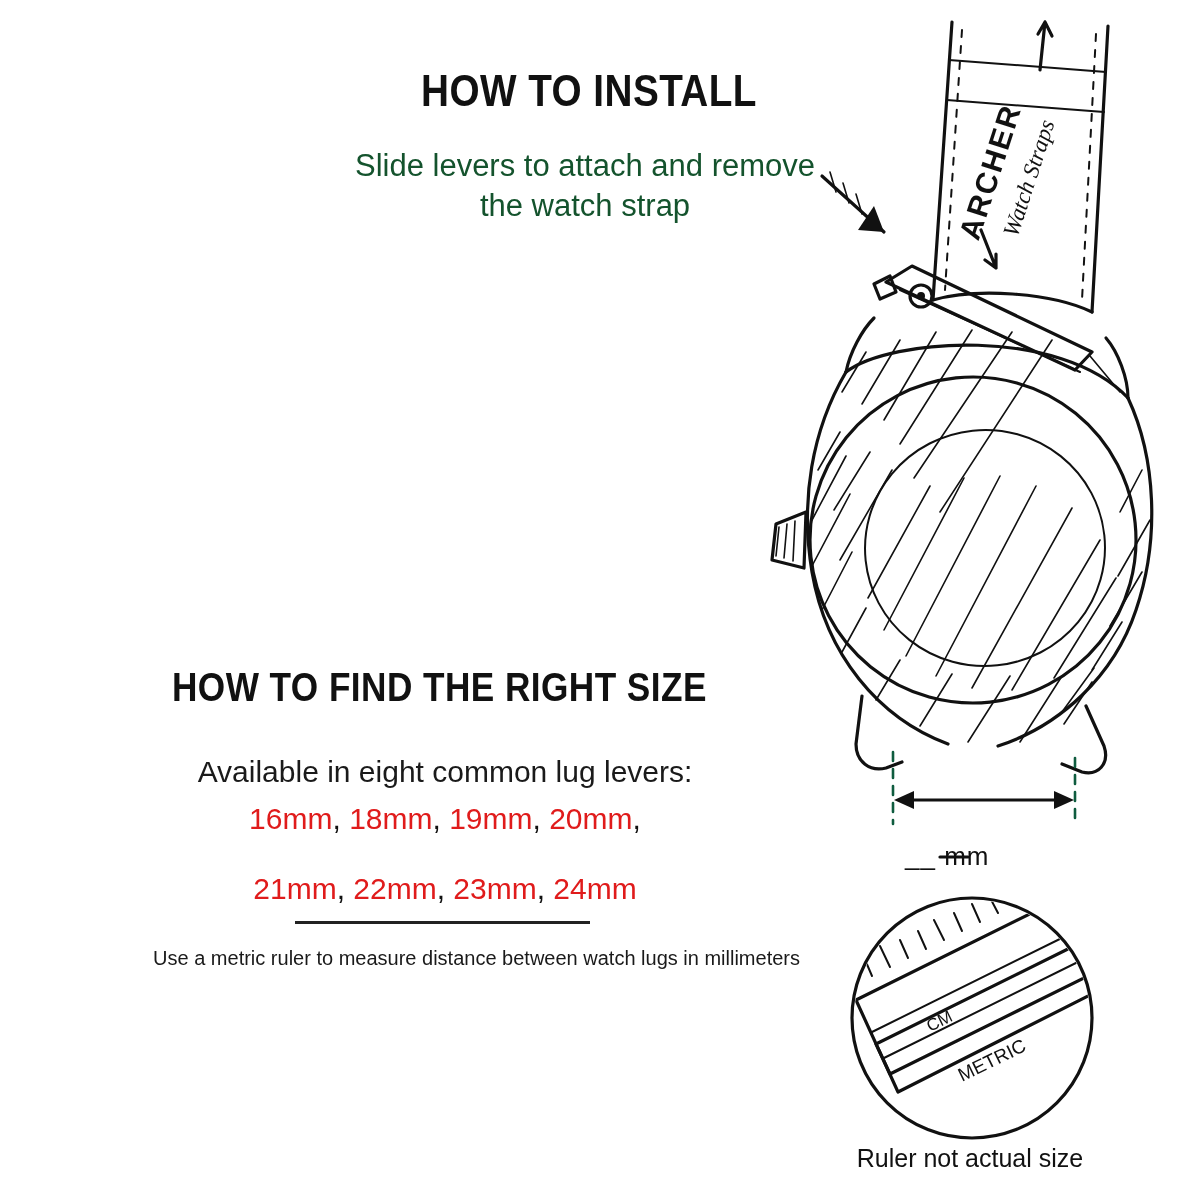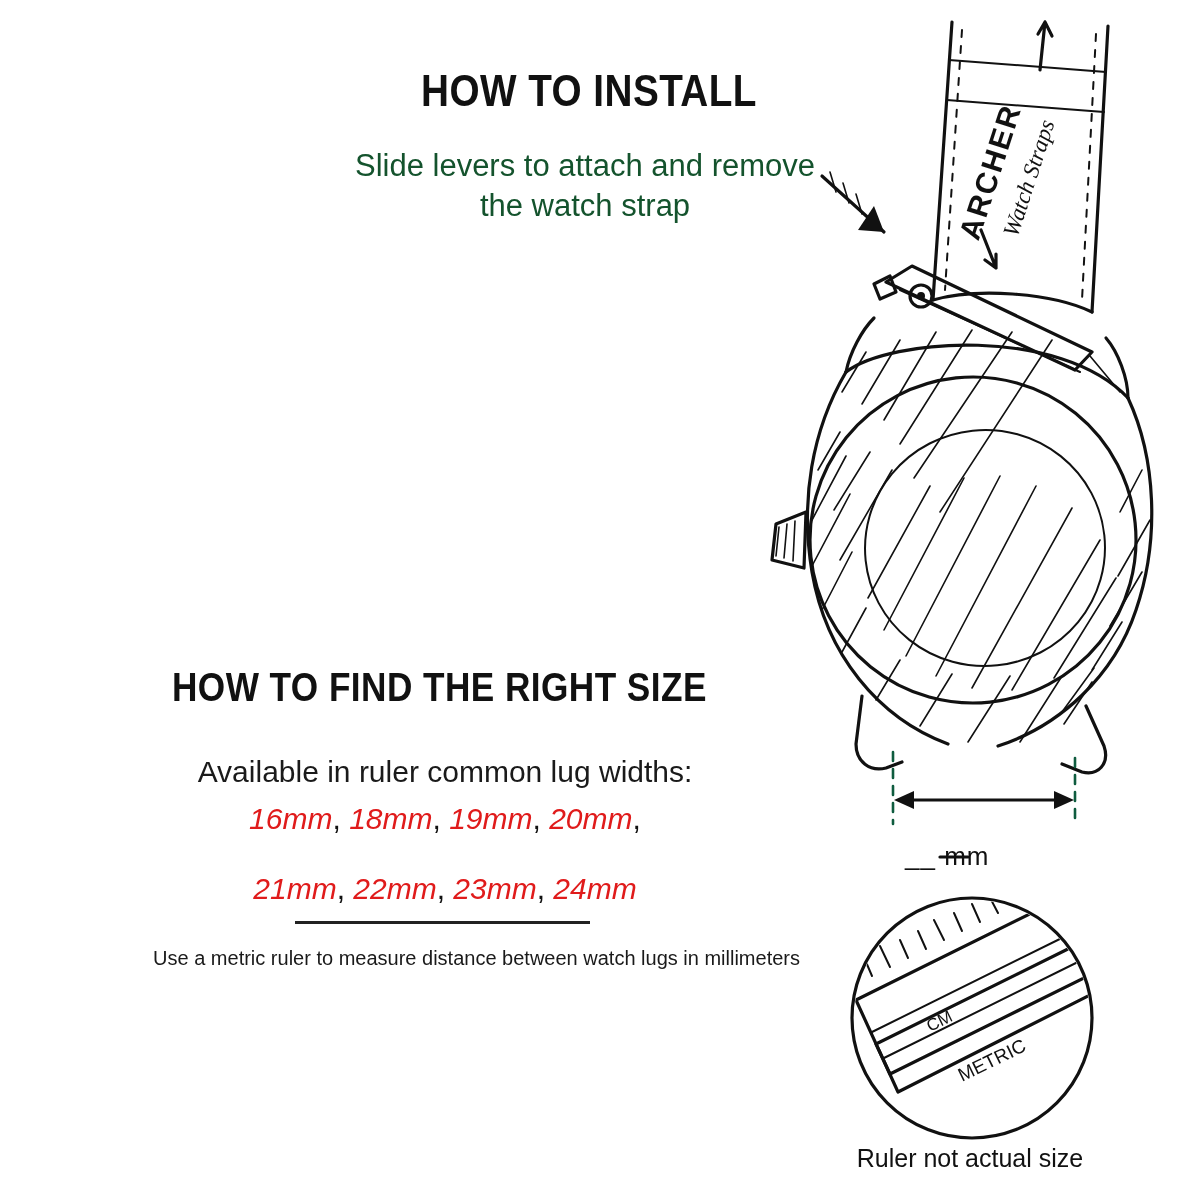--- a/index.html
+++ b/index.html
@@ -74,21 +74,21 @@
     position: absolute;
     left: 95px;
     width: 700px;
     text-align: center;
     font-size: 30px;
     line-height: 42px;
     color: #111;
   }
   #widths-line1 { top: 798px; }
   #widths-line2 { top: 868px; }
-  .mm { color: #e01b1b; font-style: italic; }
+  .mm { color: #e01b1b; }
 
   #divider {
     position: absolute;
     left: 295px;
     top: 921px;
     width: 295px;
     height: 3px;
     background: #222;
   }
 
@@ -131,21 +131,21 @@
 </style>
 </head>
 <body>
 
 <div class="stage">
 
   <div class="heading" id="install-title">HOW TO INSTALL</div>
   <div id="install-sub">Slide levers to attach and remove the watch strap</div>
 
   <div class="heading" id="size-title">HOW TO FIND THE RIGHT SIZE</div>
-  <div id="size-intro">Available in ruler common lug widths:</div>
+  <div id="size-intro">Available in eight common lug levers:</div>
 
   <div class="widths" id="widths-line1">
     <span class="mm">16mm</span><span>, </span><span class="mm">18mm</span><span>, </span><span class="mm">19mm</span><span>, </span><span class="mm">20mm</span><span>,</span>
   </div>
   <div class="widths" id="widths-line2">
     <span class="mm">21mm</span><span>, </span><span class="mm">22mm</span><span>, </span><span class="mm">23mm</span><span>, </span><span class="mm">24mm</span>
   </div>
 
   <div id="divider"></div>
 

